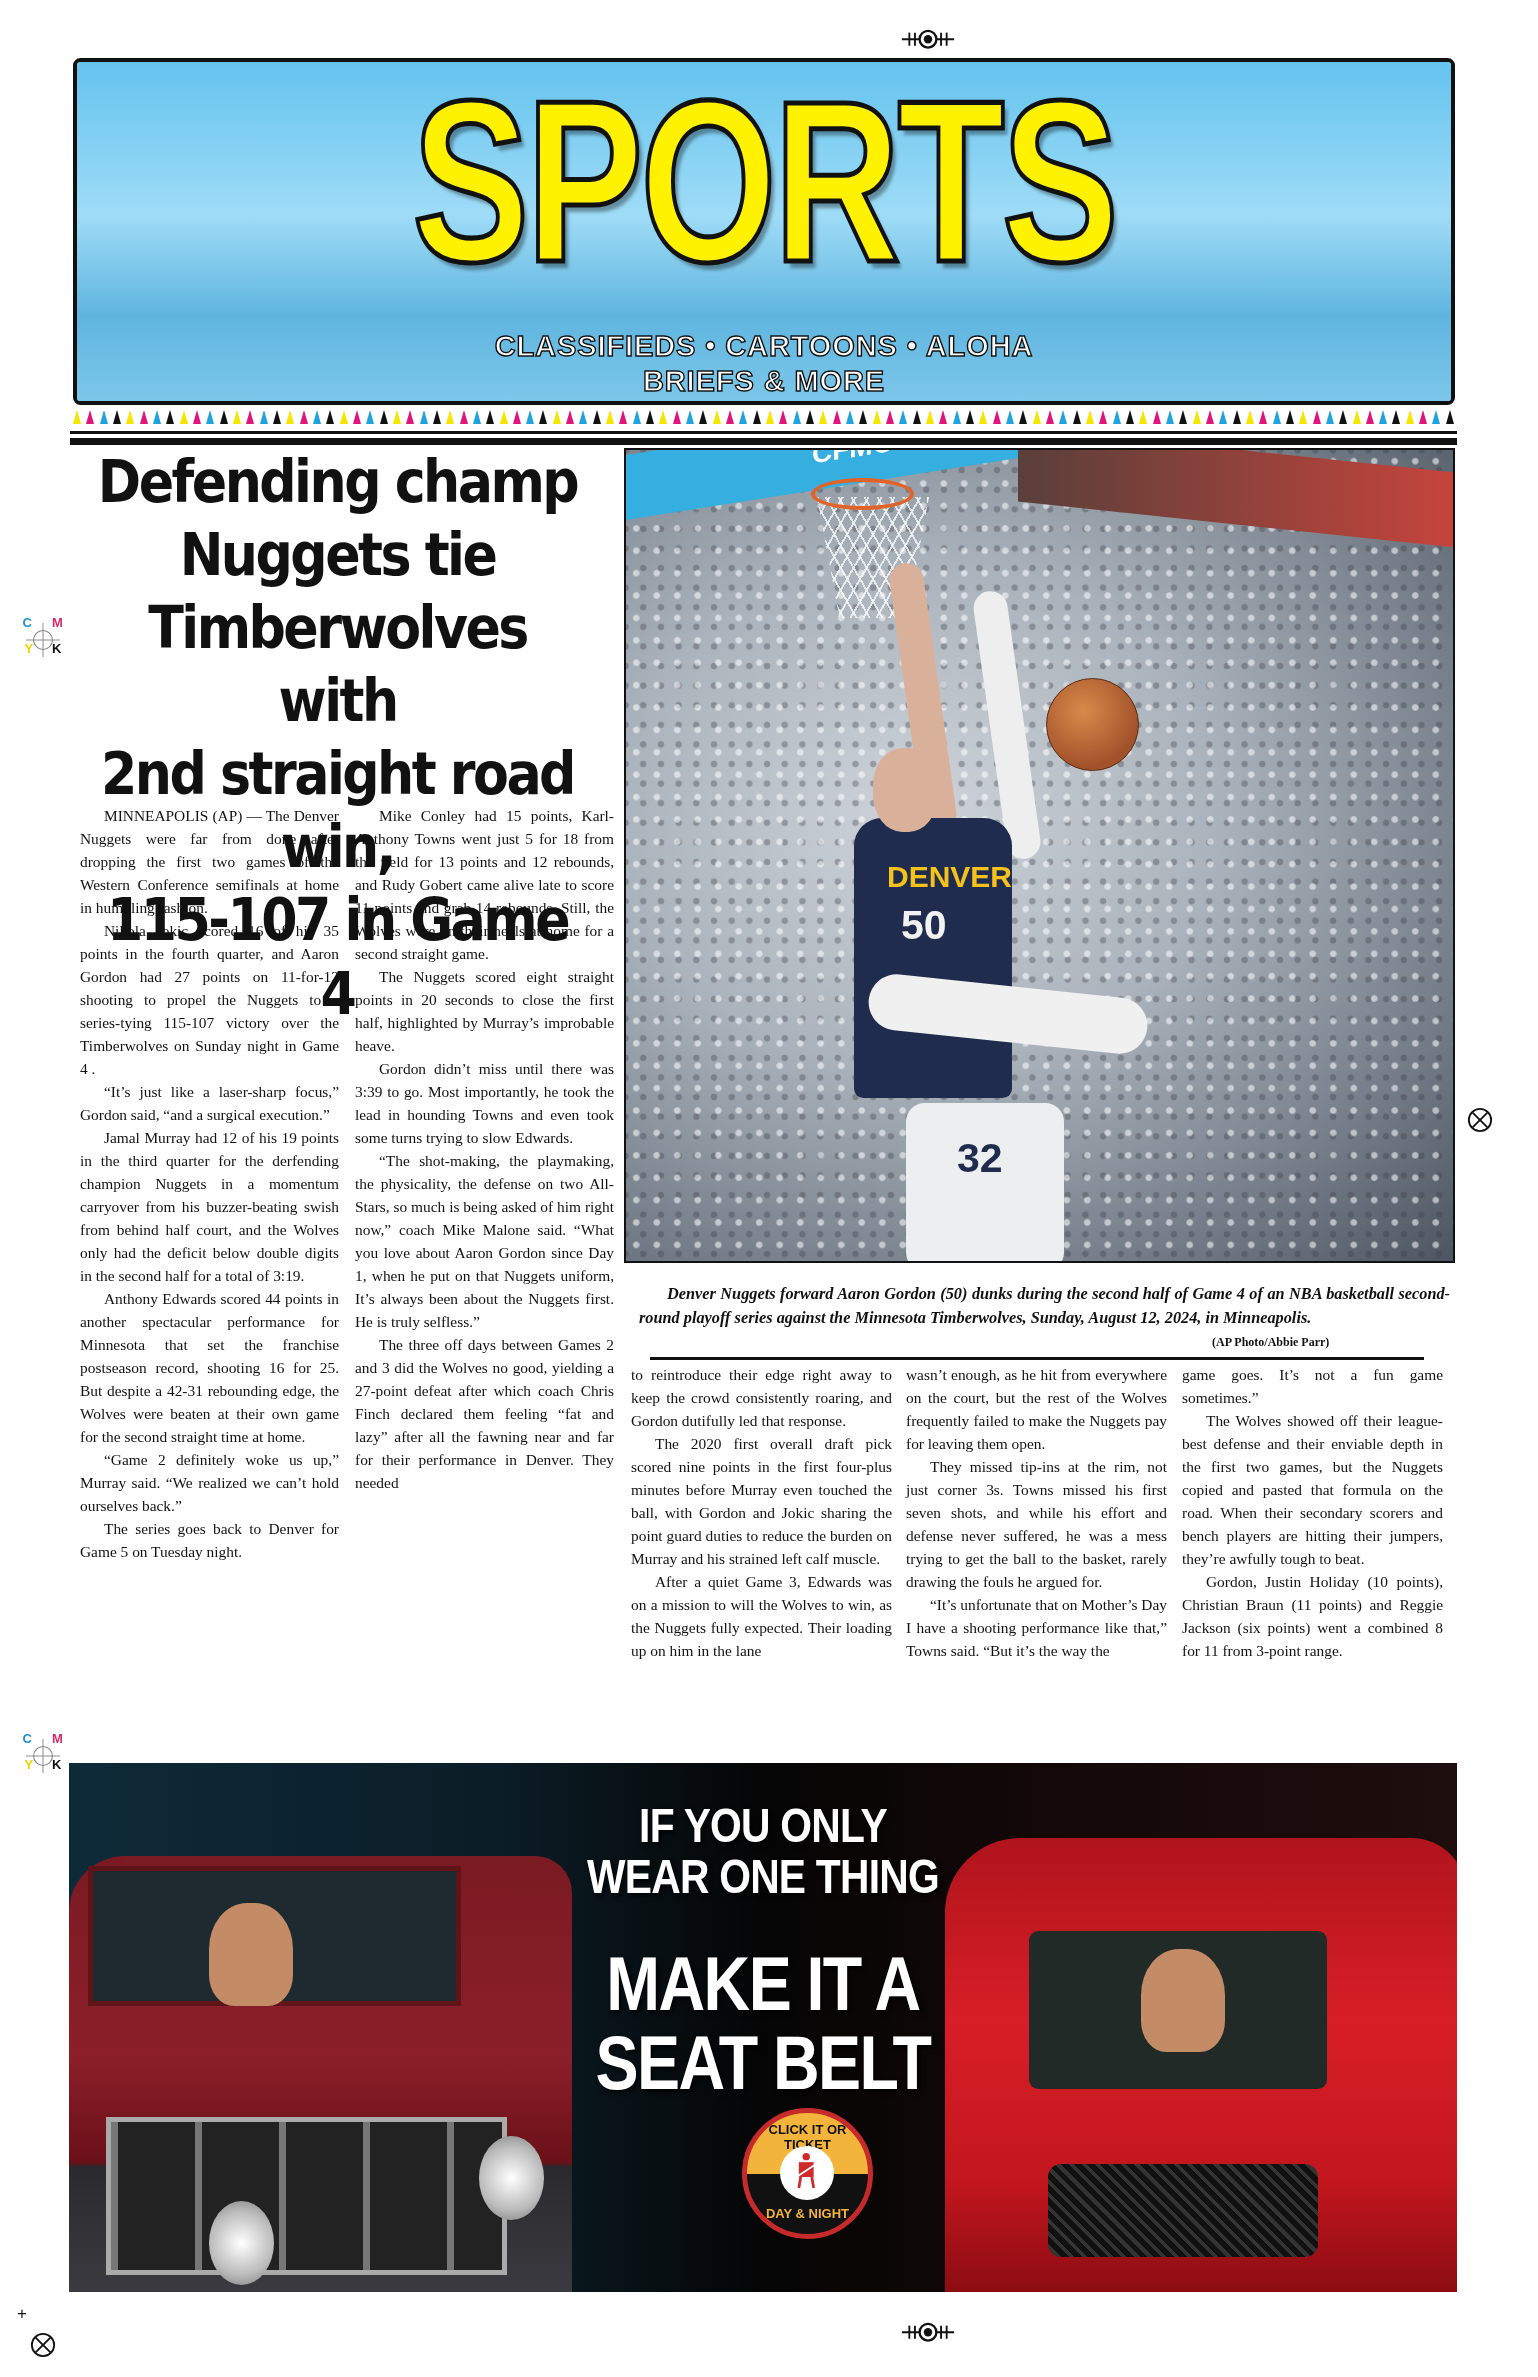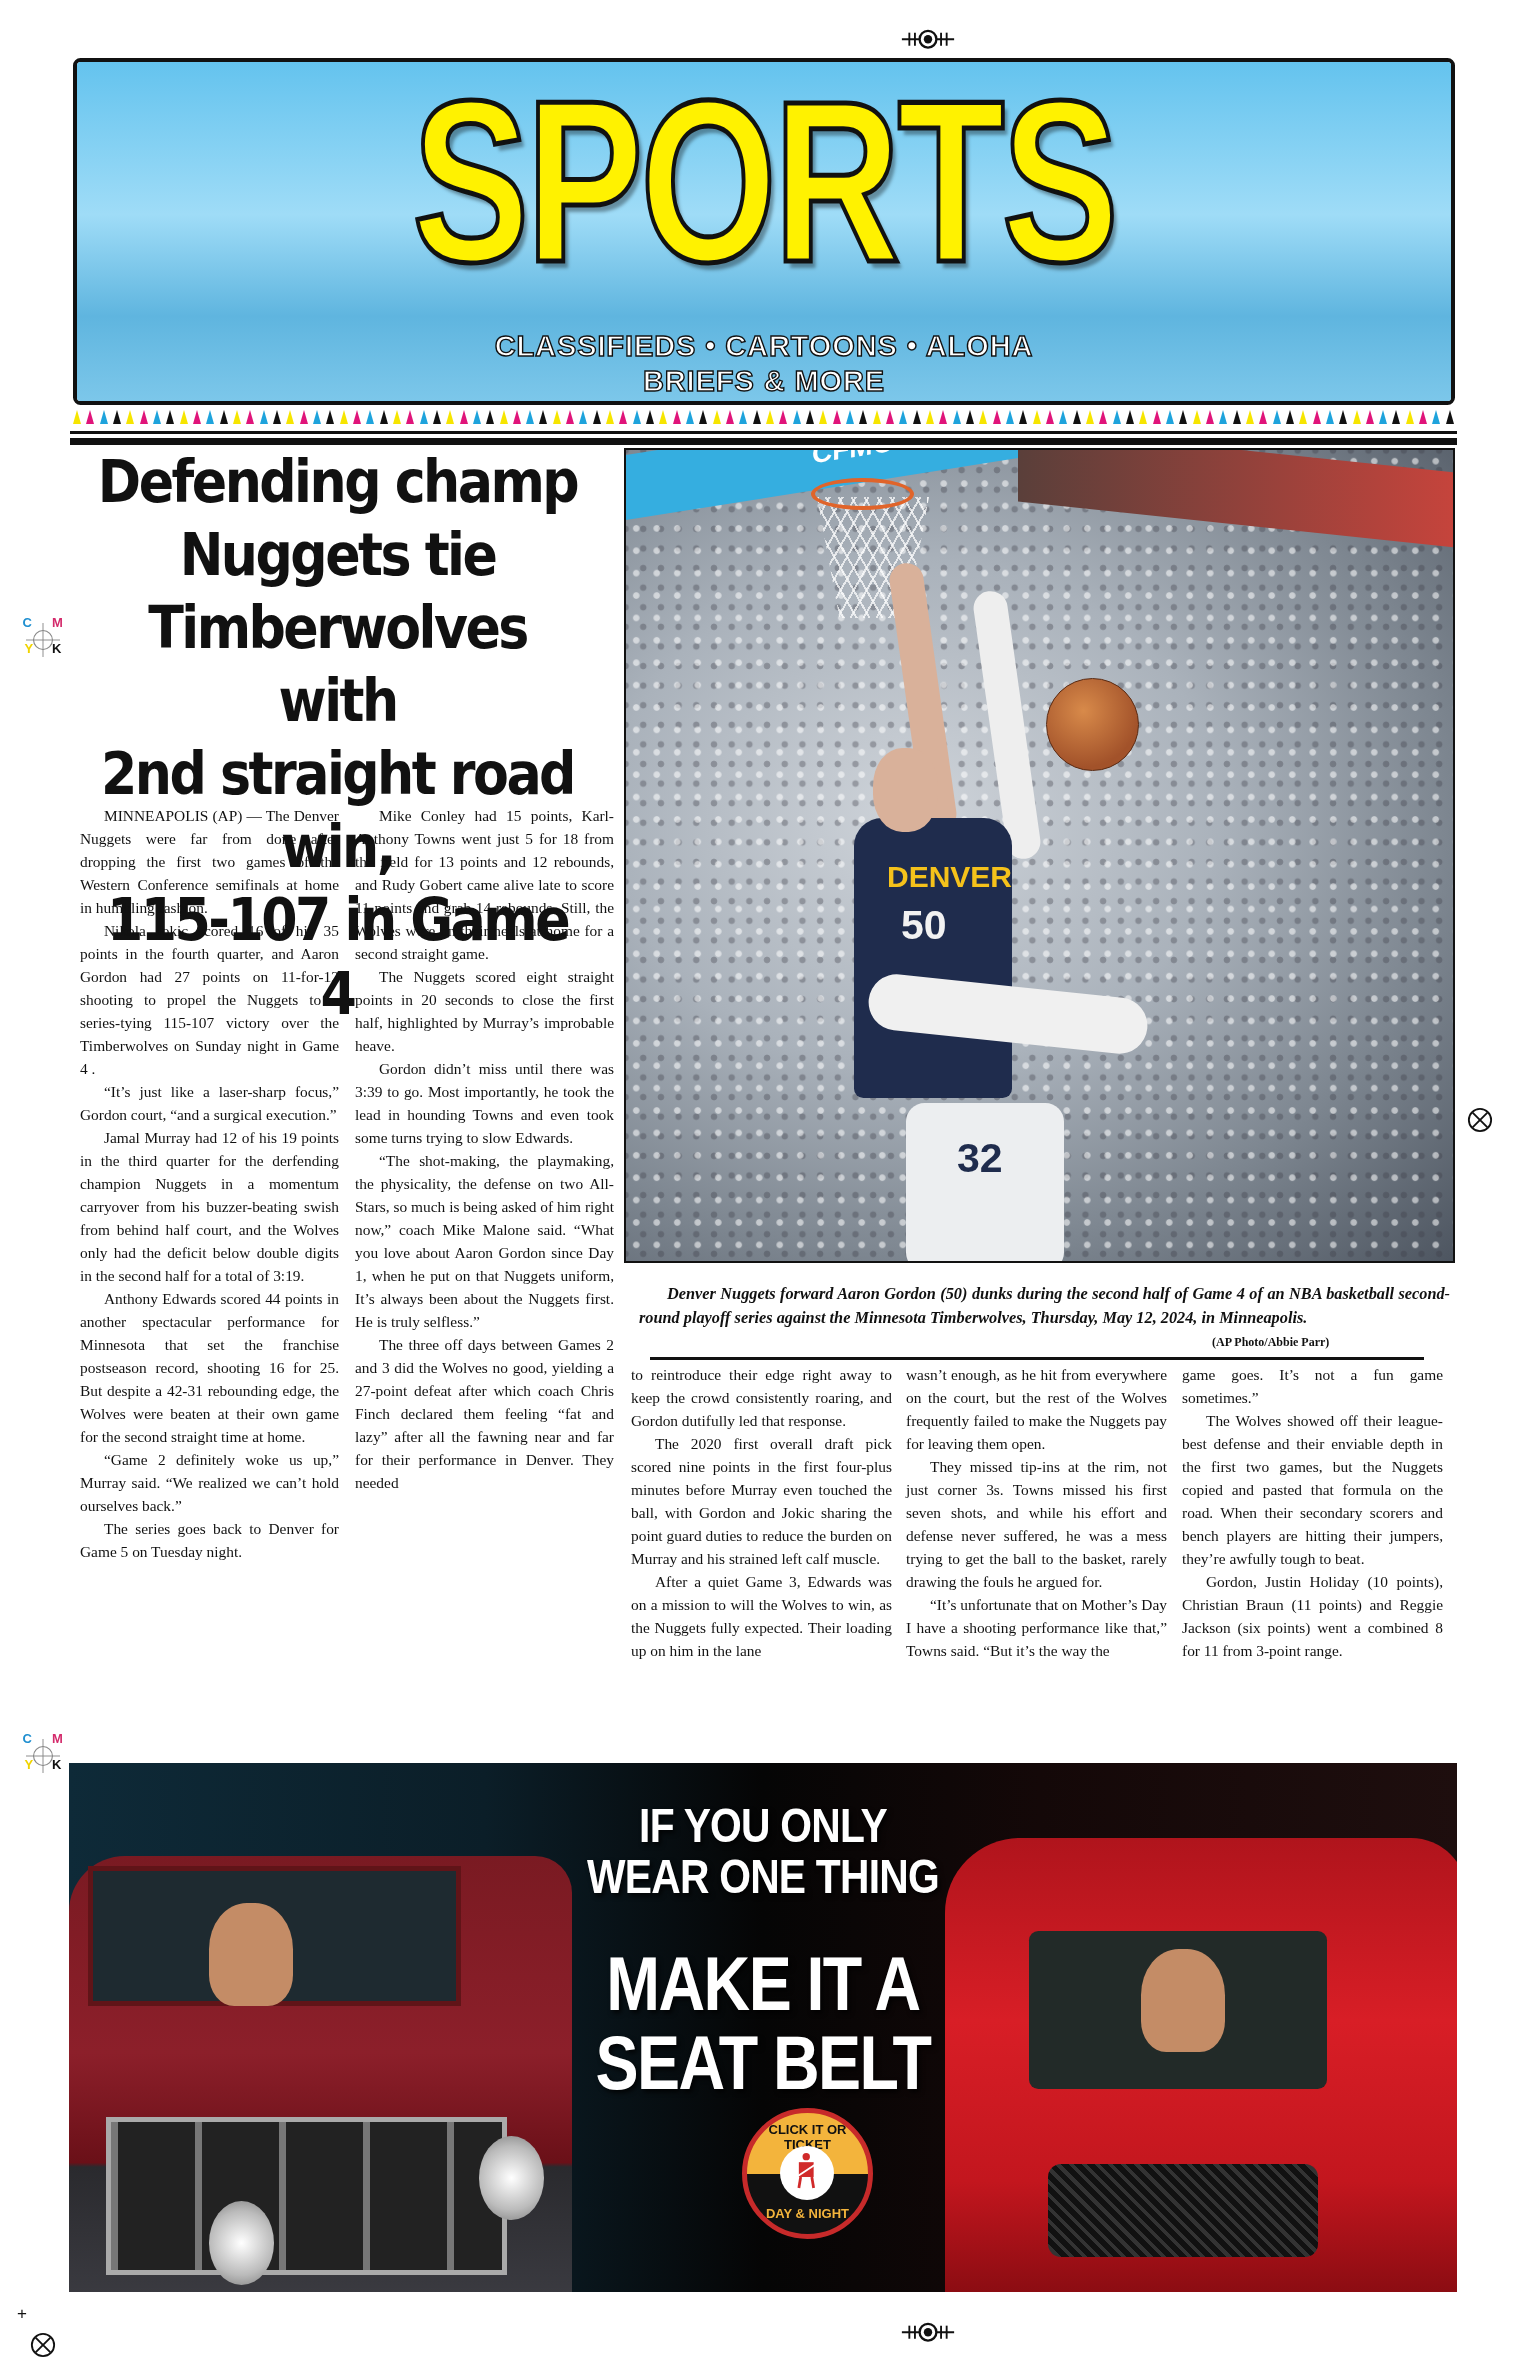--- a/index.html
+++ b/index.html
@@ -293,28 +293,28 @@
   <div class="arm arm2"></div>
   <div class="ball"></div>
   <div class="defender"></div>
   <div class="def-num">32</div>
   <div class="player"></div>
   <div class="head"></div>
   <div class="jersey-text">DENVER</div>
   <div class="jersey-num">50</div>
   <div class="legs"></div>
 </figure>
-<figcaption class="caption">Denver Nuggets forward Aaron Gordon (50) dunks during the second half of Game 4 of an NBA basketball second-round playoff series against the Minnesota Timberwolves, Thursday, May 12, 2024, in Minneapolis.</figcaption>
+<figcaption class="caption">Denver Nuggets forward Aaron Gordon (50) dunks during the second half of Game 4 of an NBA basketball second-round playoff series against the Minnesota Timberwolves, Sunday, August 12, 2024, in Minneapolis.</figcaption>
 <div class="credit">(AP Photo/Abbie Parr)</div>
 <div class="caption-rule"></div>
 
 <div class="col c1">
   <p>MINNEAPOLIS (AP) — The Denver Nuggets were far from done after dropping the first two games of the Western Conference semifinals at home in humbling fashion.</p>
   <p>Nikola Jokic scored 16 of his 35 points in the fourth quarter, and Aaron Gordon had 27 points on 11-for-12 shooting to propel the Nuggets to a series-tying 115-107 victory over the Timberwolves on Sunday night in Game 4 .</p>
-  <p>“It’s just like a laser-sharp focus,” Gordon court, “and a surgical execution.”</p>
+  <p>“It’s just like a laser-sharp focus,” Gordon said, “and a surgical execution.”</p>
   <p>Jamal Murray had 12 of his 19 points in the third quarter for the derfending champion Nuggets in a momentum carryover from his buzzer-beating swish from behind half court, and the Wolves only had the deficit below double digits in the second half for a total of 3:19.</p>
   <p>Anthony Edwards scored 44 points in another spectacular performance for Minnesota that set the franchise postseason record, shooting 16 for 25. But despite a 42-31 rebounding edge, the Wolves were beaten at their own game for the second straight time at home.</p>
   <p>“Game 2 definitely woke us up,” Murray said. “We realized we can’t hold ourselves back.”</p>
   <p>The series goes back to Denver for Game 5 on Tuesday night.</p>
 </div>
 <div class="col c2">
   <p>Mike Conley had 15 points, Karl-Anthony Towns went just 5 for 18 from the field for 13 points and 12 rebounds, and Rudy Gobert came alive late to score 11 points and grab 14 rebounds. Still, the Wolves were on their heels at home for a second straight game.</p>
   <p>The Nuggets scored eight straight points in 20 seconds to close the first half, highlighted by Murray’s improbable heave.</p>
   <p>Gordon didn’t miss until there was 3:39 to go. Most importantly, he took the lead in hounding Towns and even took some turns trying to slow Edwards.</p>
   <p>“The shot-making, the playmaking, the physicality, the defense on two All-Stars, so much is being asked of him right now,” coach Mike Malone said. “What you love about Aaron Gordon since Day 1, when he put on that Nuggets uniform, It’s always been about the Nuggets first. He is truly selfless.”</p>

